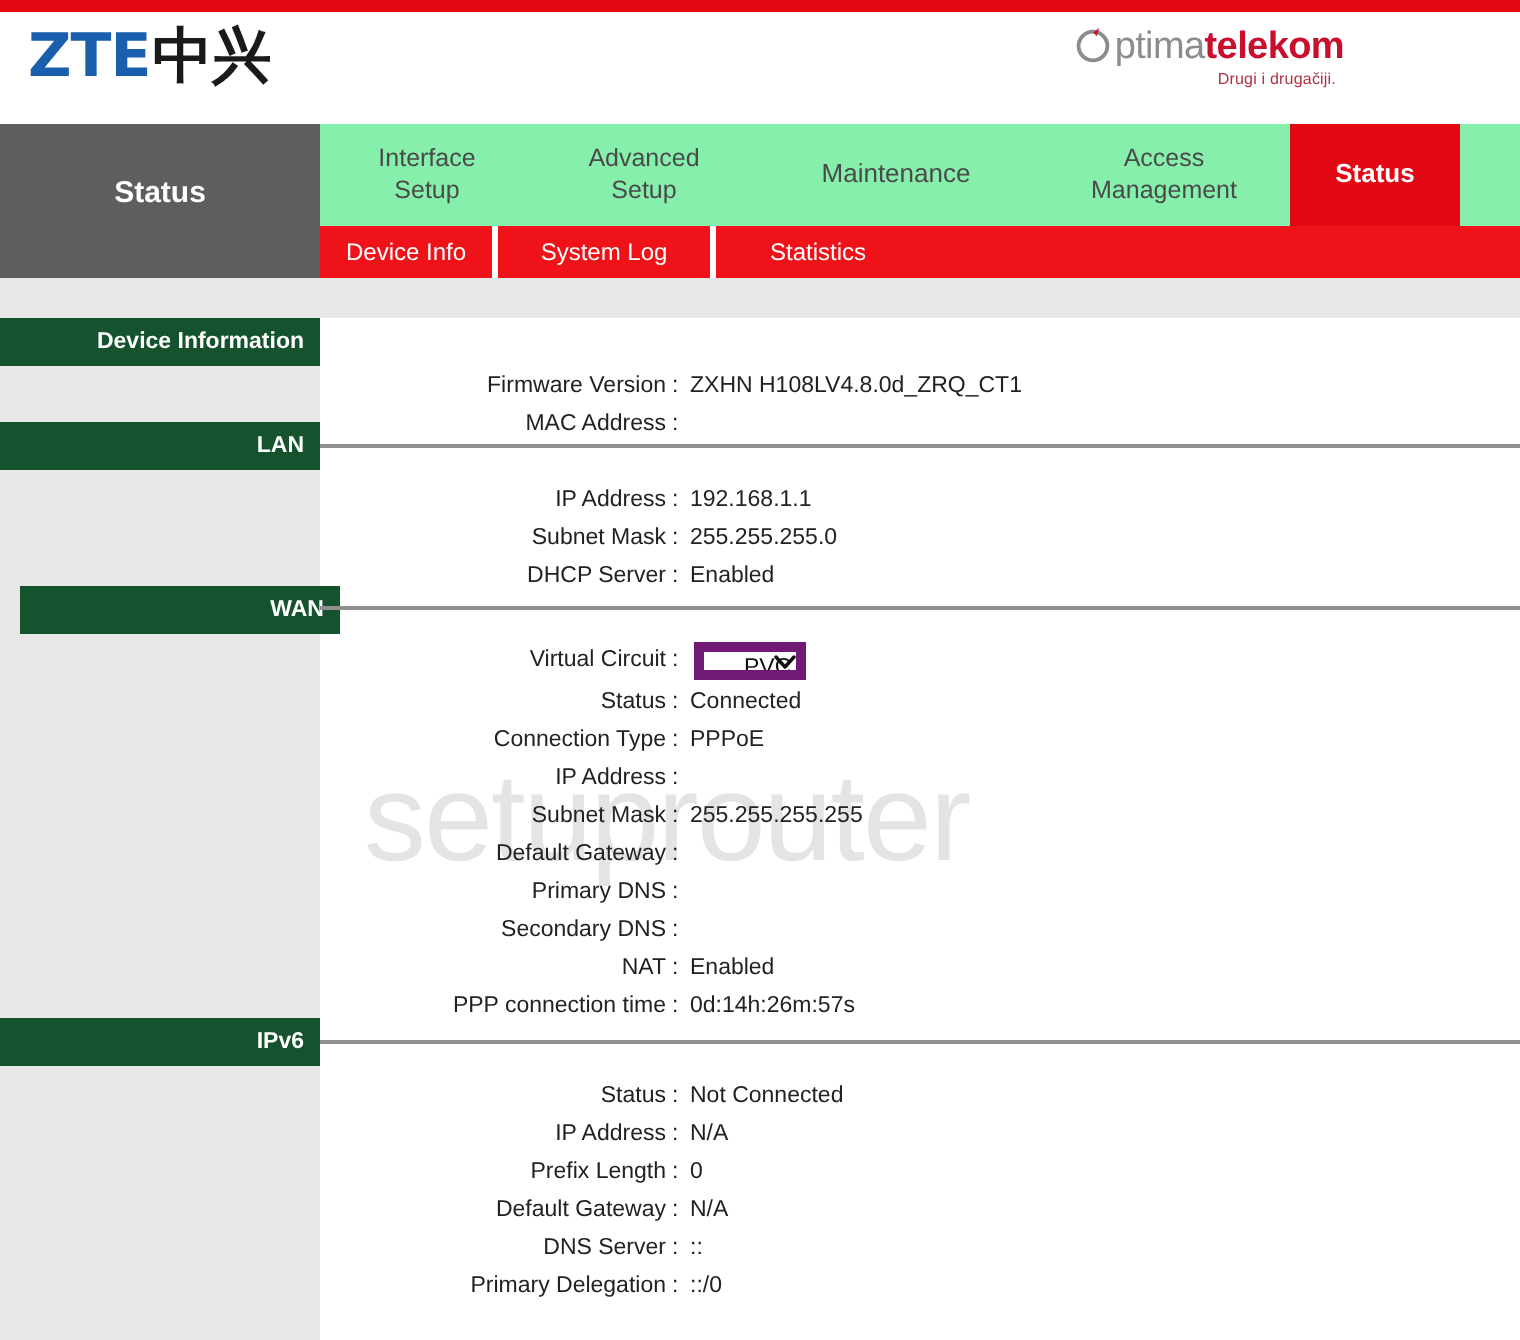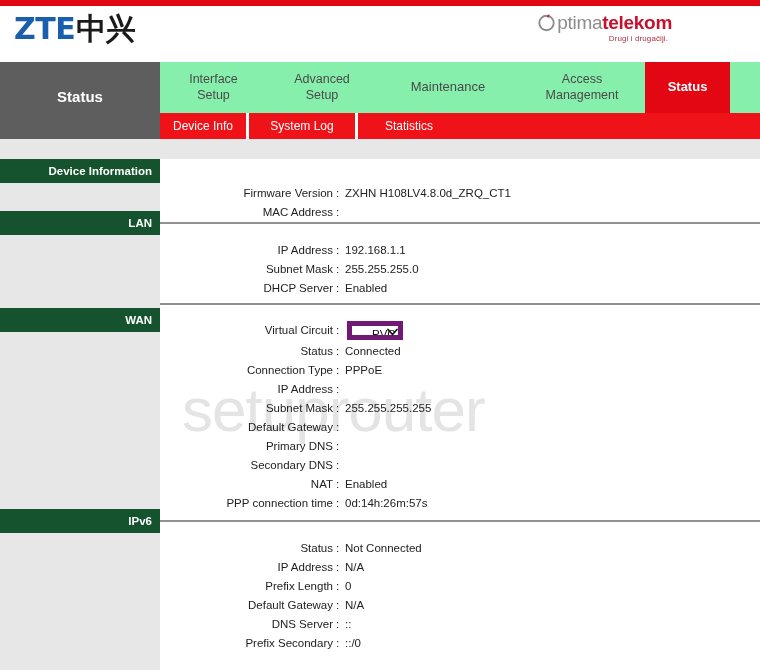--- a/index.html
+++ b/index.html
@@ -210,21 +210,21 @@
     font-size: 11.5px;
     font-weight: bold;
     display: flex;
     align-items: center;
     justify-content: flex-end;
     box-sizing: border-box;
     padding-right: 8px;
   }
   .sec-head.h-device { top: 20px; }
   .sec-head.h-lan    { top: 72px; }
-  .sec-head.h-wan    { top: 169px; }
+  .sec-head.h-wan    { top: 154px; margin-left: 10px; }
   .sec-head.h-ipv6   { top: 370px; }
 
   .hrule {
     position: absolute;
     left: 160px;
     right: 0;
     height: 2px;
     background: #909090;
   }
   .hrule.r-lan  { top: 83px; }
@@ -501,19 +501,19 @@
       <span class="flabel">Default Gateway</span>
       <span class="fcolon">:</span>
       <span class="fvalue">N/A</span>
     </div>
     <div class="frow" style="top:475px">
       <span class="flabel">DNS Server</span>
       <span class="fcolon">:</span>
       <span class="fvalue">::</span>
     </div>
     <div class="frow" style="top:494px">
-      <span class="flabel">Prefix Secondary</span>
+      <span class="flabel">Primary Delegation</span>
       <span class="fcolon">:</span>
       <span class="fvalue">::/0</span>
     </div>
   </div>
 
 </div>
 
 </body></html>

